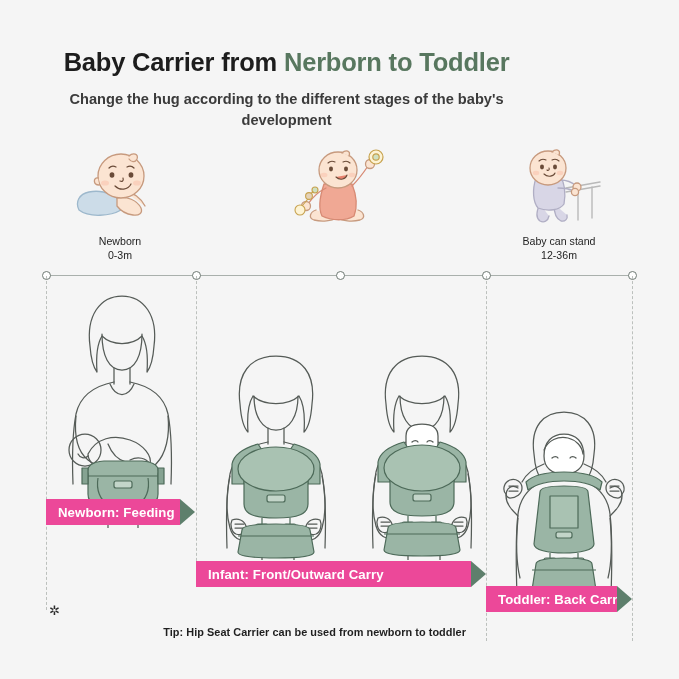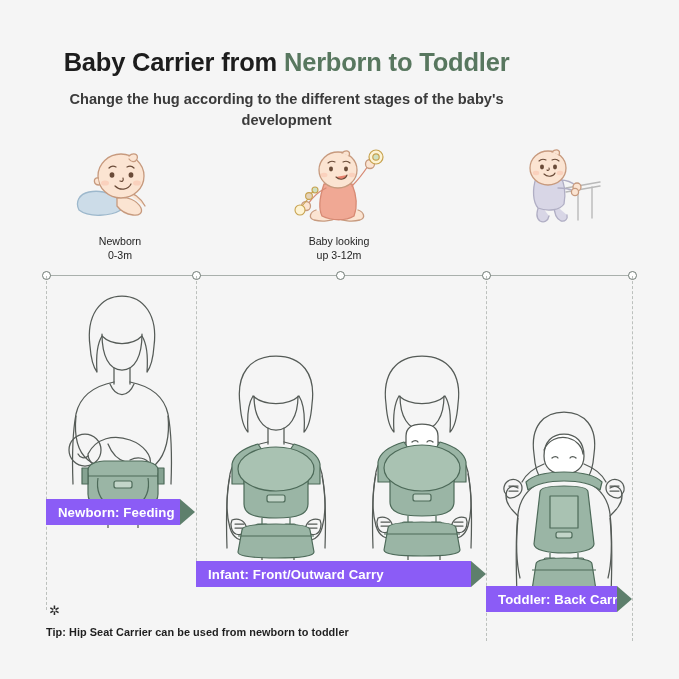--- a/index.html
+++ b/index.html
@@ -123,21 +123,21 @@
     top: 0;
   }
   .panel svg {
     display: block;
   }
 
   
   .banner {
     position: absolute;
     height: 26px;
-    background: #8b5cf6;
+    background: #ec4899;
     display: flex;
     align-items: center;
     box-sizing: border-box;
   }
   .banner-label {
     color: #ffffff;
     font-size: 13.2px;
     font-weight: bold;
     white-space: nowrap;
     padding-left: 12px;
@@ -166,20 +166,21 @@
     color: #2a2a2a;
     line-height: 1;
     padding-left: 3px;
   }
   .tip-text {
     margin-top: 9px;
     font-size: 10.9px;
     color: #1f1f1f;
     font-weight: bold;
     letter-spacing: 0.05px;
+    text-align: right;
   }
 </style>
 </head>
 <body>
 
 <div class="header">
   <h1 class="title"><span>Baby Carrier from </span><span class="accent">Nerborn to Toddler</span></h1>
   <p class="subtitle">Change the hug according to the different stages of the baby's development</p>
 </div>
 
@@ -258,22 +259,20 @@
         </g>
         <g stroke="#6a4b38" stroke-width="1.1" fill="none" stroke-linecap="round">
           <path d="M44 15 C46 13 49 13 51 14"></path>
           <path d="M59 14 C61 13 64 13 66 15"></path>
           <path d="M52 29 C56 33 62 31 63 27" fill="#e8826e"></path>
         </g>
         <ellipse cx="40" cy="27" rx="3.4" ry="2.2" fill="#f9c9b4" opacity="0.7"></ellipse>
         <ellipse cx="68" cy="27" rx="3.4" ry="2.2" fill="#f9c9b4" opacity="0.7"></ellipse>
       </svg>
     </div>
-    <div class="stage-label">Baby looking
-up 3-12m</div>
   </div>
 
   <div class="stage" style="left:484px;">
     <div class="stage-art">
       <svg width="110" height="78" viewBox="0 0 110 78">
 
         <g stroke="#b9b9b9" stroke-width="1.4" fill="none" stroke-linecap="round">
           <path d="M62 40 L96 34"></path>
           <path d="M62 44 L96 38"></path>
           <path d="M74 42 L74 72"></path>
@@ -302,20 +301,22 @@
         <g stroke="#6a4b38" stroke-width="1.1" fill="none" stroke-linecap="round">
           <path d="M35 13 C37 11 40 11 42 12"></path>
           <path d="M48 12 C50 11 53 11 55 13"></path>
           <path d="M40 26 C44 30 50 28 51 25"></path>
           <path d="M45 20 C46 22 44 23 43 22"></path>
         </g>
         <ellipse cx="32" cy="25" rx="3.2" ry="2.2" fill="#f9c9b4" opacity="0.7"></ellipse>
         <ellipse cx="56" cy="25" rx="3.2" ry="2.2" fill="#f9c9b4" opacity="0.7"></ellipse>
       </svg>
     </div>
+    <div class="stage-label">Baby can stand
+12-36m</div>
   </div>
 </div>
 
 <div class="timeline">
   <div class="axis"></div>
   <div class="tick" style="left:46px;"></div>
   <div class="tick" style="left:196px;"></div>
   <div class="tick" style="left:340px;"></div>
   <div class="tick" style="left:486px;"></div>
   <div class="tick" style="left:632px;"></div>

